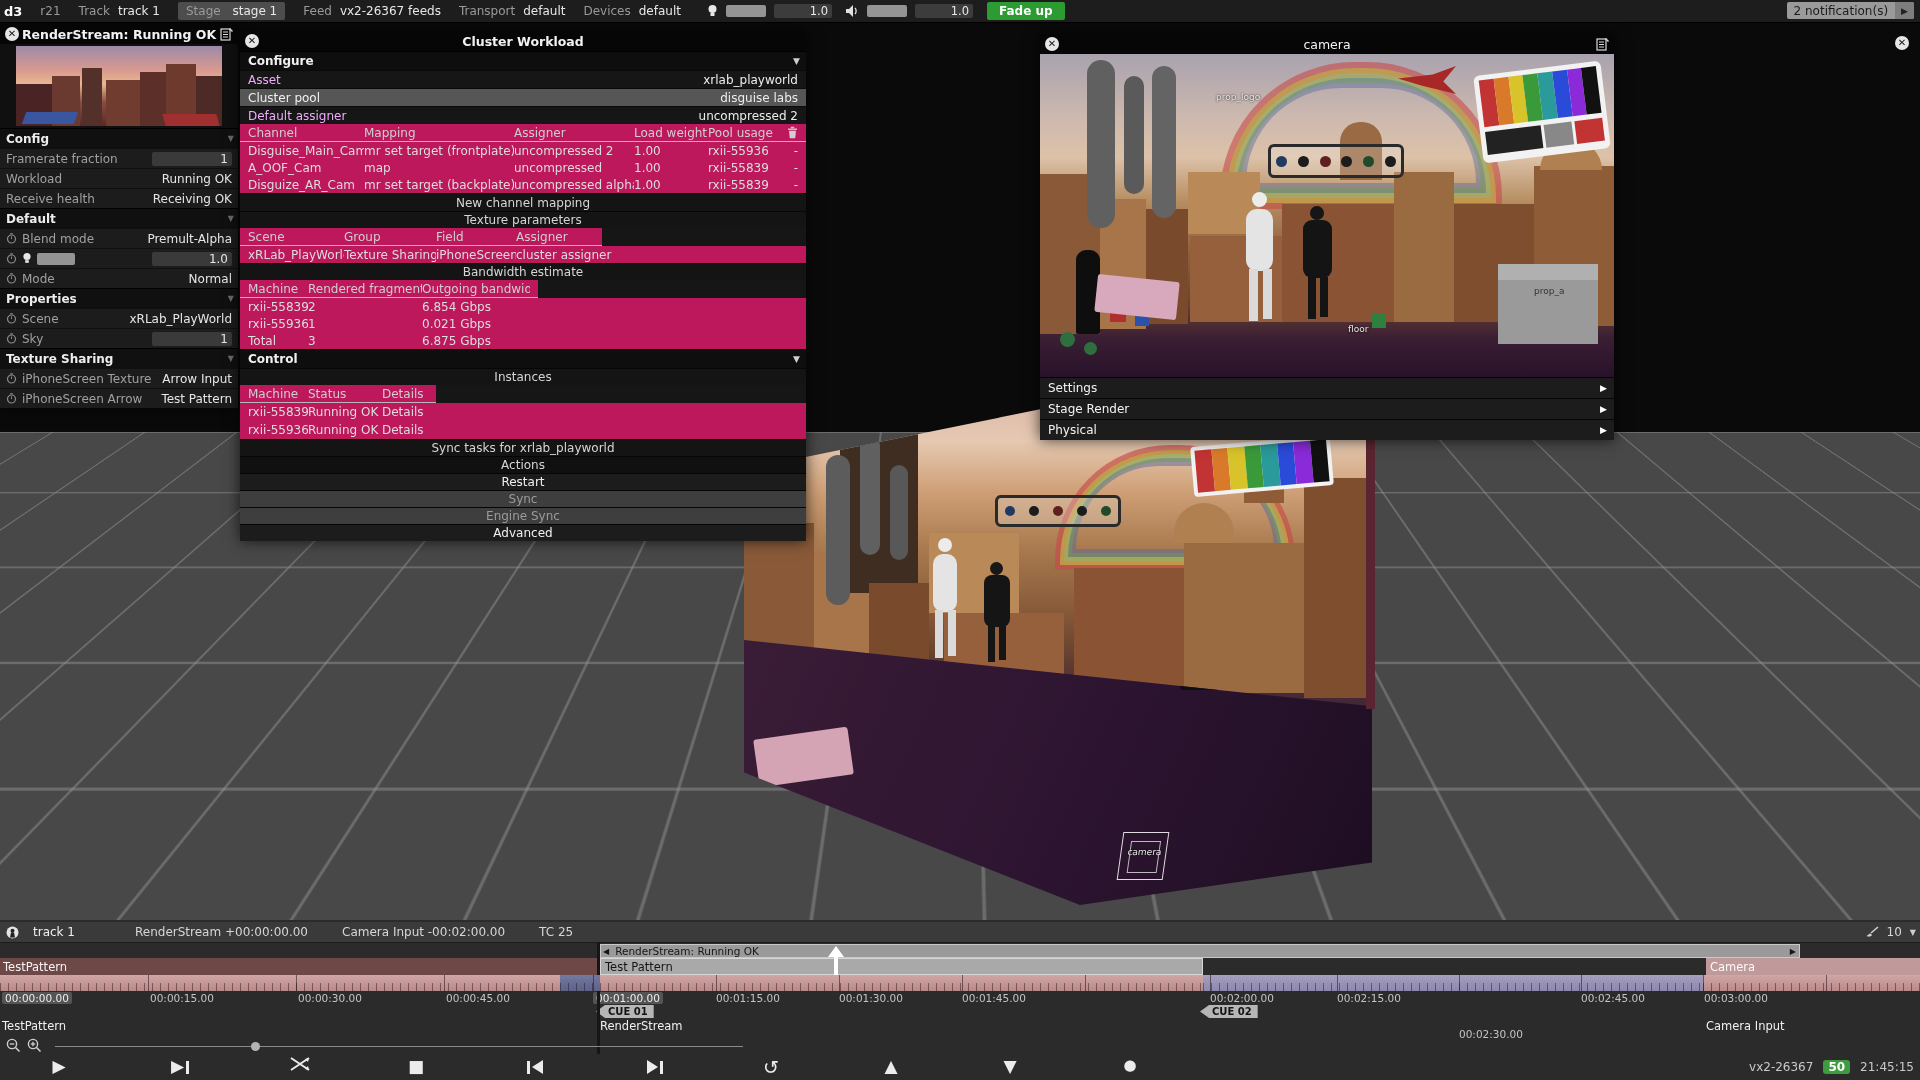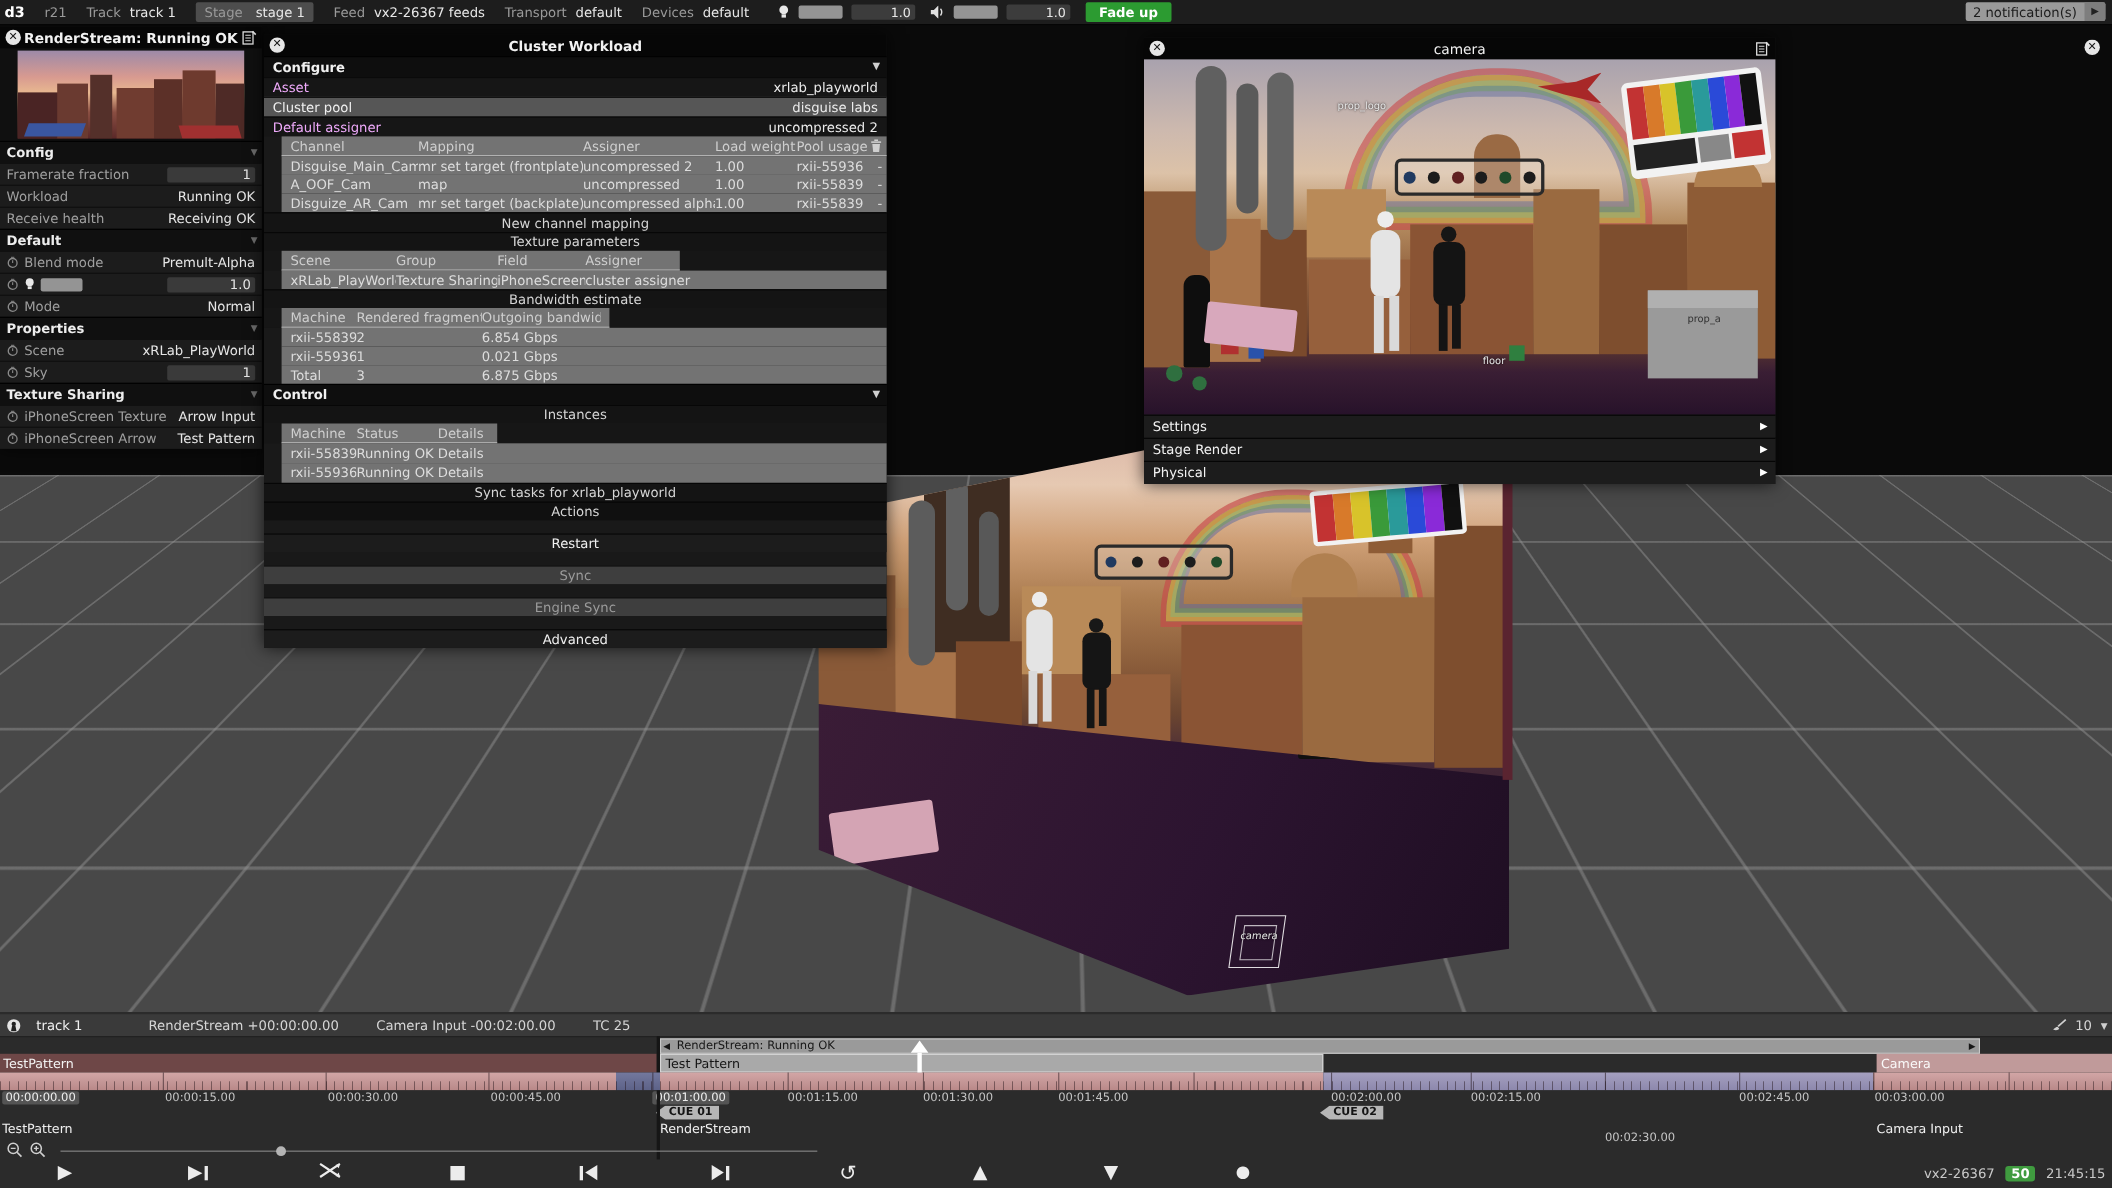--- a/index.html
+++ b/index.html
@@ -41,28 +41,28 @@
   .prow .lbl{color:#a0a0a0;display:flex;align-items:center;gap:5px;}
   .prow .val{margin-left:auto;color:#e6e6e6;}
   .chipval{background:#3a3a3a;border-radius:2px;padding:0 4px;min-width:72px;text-align:right;}
   
   .crow{height:17px;display:flex;align-items:center;padding:0 8px;border-top:1px solid #0a0a0a;background:#161616;}
   .crow .lbl{color:#f0abfc;} .crow .val{margin-left:auto;color:#ececec;}
   .crow.sel{background:#565656;} .crow.sel .lbl{color:#f0f0f0;}
   .chead{height:18px;display:flex;align-items:center;padding:0 8px;background:#0e0e0e;font-weight:bold;color:#f0f0f0;position:relative;border-top:1px solid #000;}
   .chead .tri{position:absolute;right:6px;color:#cfcfcf;font-size:9px;}
   .centerrow{height:16px;display:flex;align-items:center;justify-content:center;color:#d6d6d6;background:#141414;border-top:1px solid #060606;}
-  .tbl{display:grid;align-items:center;padding:0 8px;height:17px;background:#737373;margin-left:16px;}
+  .tbl{display:grid;align-items:center;padding:0 8px;height:17px;background:#be185d;}
   .tbl.chead2{color:#cfcfcf;border-bottom:1px solid #b9b9b9;}
   .tbl > span{overflow:hidden;white-space:nowrap;}
   .g-channels{grid-template-columns:116px 150px 120px 74px 78px 1fr;}
   .g-texture{grid-template-columns:96px 92px 80px 1fr;}
   .g-band{grid-template-columns:60px 114px 1fr;}
   .g-inst{grid-template-columns:60px 74px 1fr;}
-  .actrow{height:16px;display:flex;align-items:center;justify-content:center;background:#1c1c1c;border-top:1px solid #050505;color:#f0f0f0;margin-top:12px;}
+  .actrow{height:16px;display:flex;align-items:center;justify-content:center;background:#1c1c1c;border-top:1px solid #050505;color:#f0f0f0;}
   .actrow.dis{background:#3e3e3e;color:#9b9b9b;}
   
   .camsec{height:20px;display:flex;align-items:center;padding:0 8px;background:#1c1c1c;border-top:1px solid #050505;color:#f2f2f2;font-weight:bold;position:relative;}
   .camsec .tri{position:absolute;right:7px;color:#fff;font-size:9px;font-weight:normal;}
   
   #timeline{position:absolute;left:0;top:920px;width:1920px;height:160px;background:#2b2b2b;z-index:30;}
   #tl{position:absolute;left:0;top:-920px;width:1920px;height:1080px;}
   #trackbar{position:absolute;left:0;top:922px;width:1920px;height:20px;background:#3a3a3a;border-bottom:1px solid #1c1c1c;
             display:flex;align-items:center;color:#d6d6d6;font-size:12px;}
   .tick{position:absolute;top:992px;font-size:10.5px;color:#c4c4c4;white-space:nowrap;}

